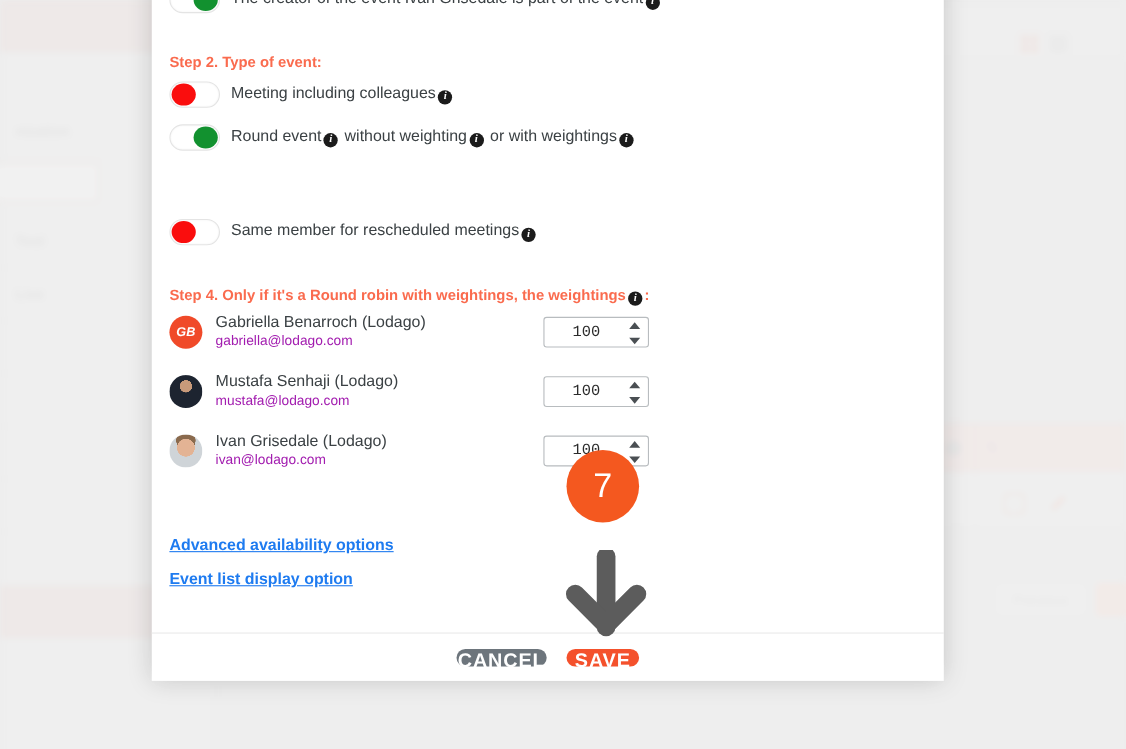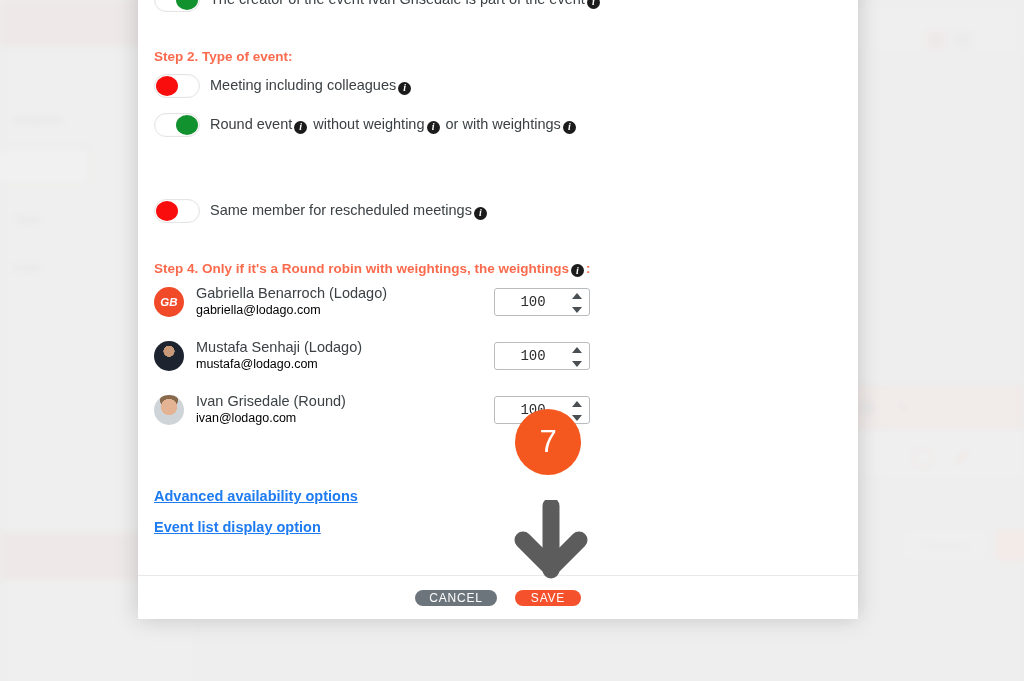--- a/index.html
+++ b/index.html
@@ -156,21 +156,21 @@
     color: #fa6b4e; font-size: 13.5px; font-weight: bold;
   }
 
   
   .member {
     display: flex; align-items: center;
   }
   .member .mav { width: 30px; height: 30px; border-radius: 50%; flex:none; margin-right: 12px; font-style: italic; }
   .member .mtxt { flex: 1 1 auto; }
   .member .mname { font-size: 14.5px; color: #3b4144; line-height: 1.25; }
-  .member .memail { font-size: 12.5px; color: #000000; line-height: 1.35; }
+  .member .memail { font-size: 12.5px; color: #a21caf; line-height: 1.35; }
 
   .numwrap {
     position: relative; width: 96px; height: 28px;
     border: 1px solid #b8bcbf; border-radius: 3px;
     background: #fff; display:flex; align-items:center;
   }
   .numwrap input {
     width: 100%; height: 100%; border: 0; outline: 0; background: transparent;
     text-align: center; font-family: Liberation Mono, monospace;
     font-size: 14px; color: #2b2b2b; padding-right: 18px;
@@ -182,21 +182,21 @@
   .spin i.dn { border-top:6px solid #4a4f53; }
 
   .link {
     color: #1e7bf0; font-size: 14.5px; font-weight: bold;
     text-decoration: underline; cursor: pointer; display: inline-block;
   }
 
   .btn {
     border: 0; border-radius: 16px; height: 16px;
     font-family: "Liberation Sans", sans-serif;
-    font-size: 12px; font-weight: normal; letter-spacing: .8px;
+    font-size: 18px; font-weight: bold; letter-spacing: .8px;
     color: #fff; cursor: pointer;
   }
   .btn-cancel { background: #6d757c; width: 82px; }
   .btn-save   { background: #f4512c; width: 66px; }
 
   
   #badge {
     position: absolute; left: 529px; top: 471px;
     width: 66px; height: 66px; border-radius: 50%;
     background: #f4581f; color: #fff;
@@ -342,21 +342,21 @@
             <span class="spin">
                 <i class="up"></i>
                 <i class="dn"></i>
               </span>
           </span>
         </div>
 
         <div class="member" style="position:absolute;left:16px;top:594px;width:436px">
           <span class="mav av-ivan"></span>
           <span class="mtxt">
-            <span class="mname" style="display:block">Ivan Grisedale (Round)</span>
+            <span class="mname" style="display:block">Ivan Grisedale (Lodago)</span>
             <span class="memail" style="display:block">ivan@lodago.com</span>
           </span>
           <span class="numwrap">
             <input type="text" value="100" style="">
             <span class="spin">
                 <i class="up"></i>
                 <i class="dn"></i>
               </span>
           </span>
         </div>

